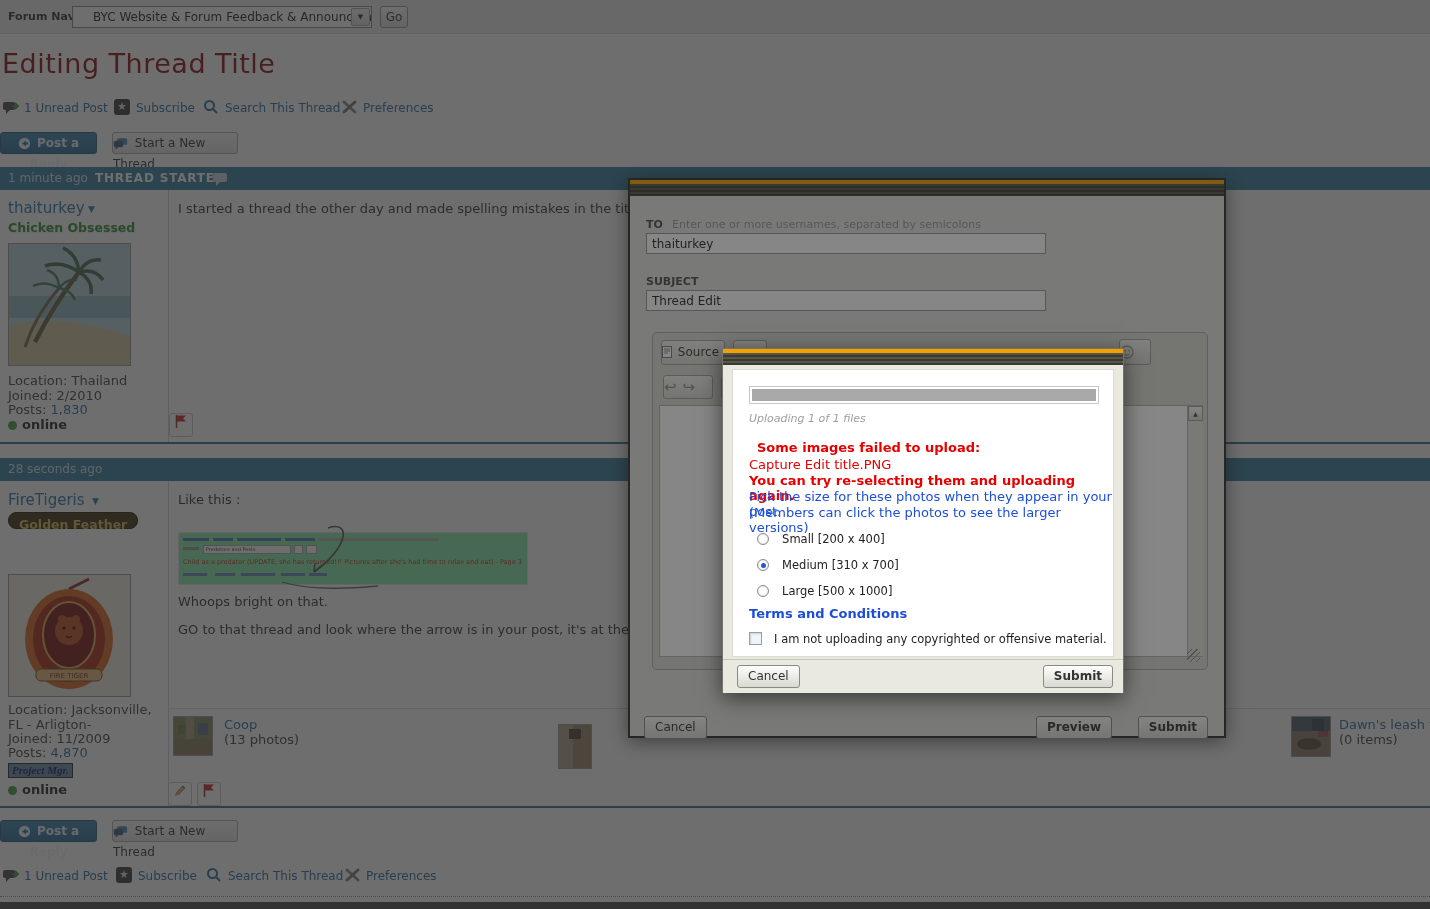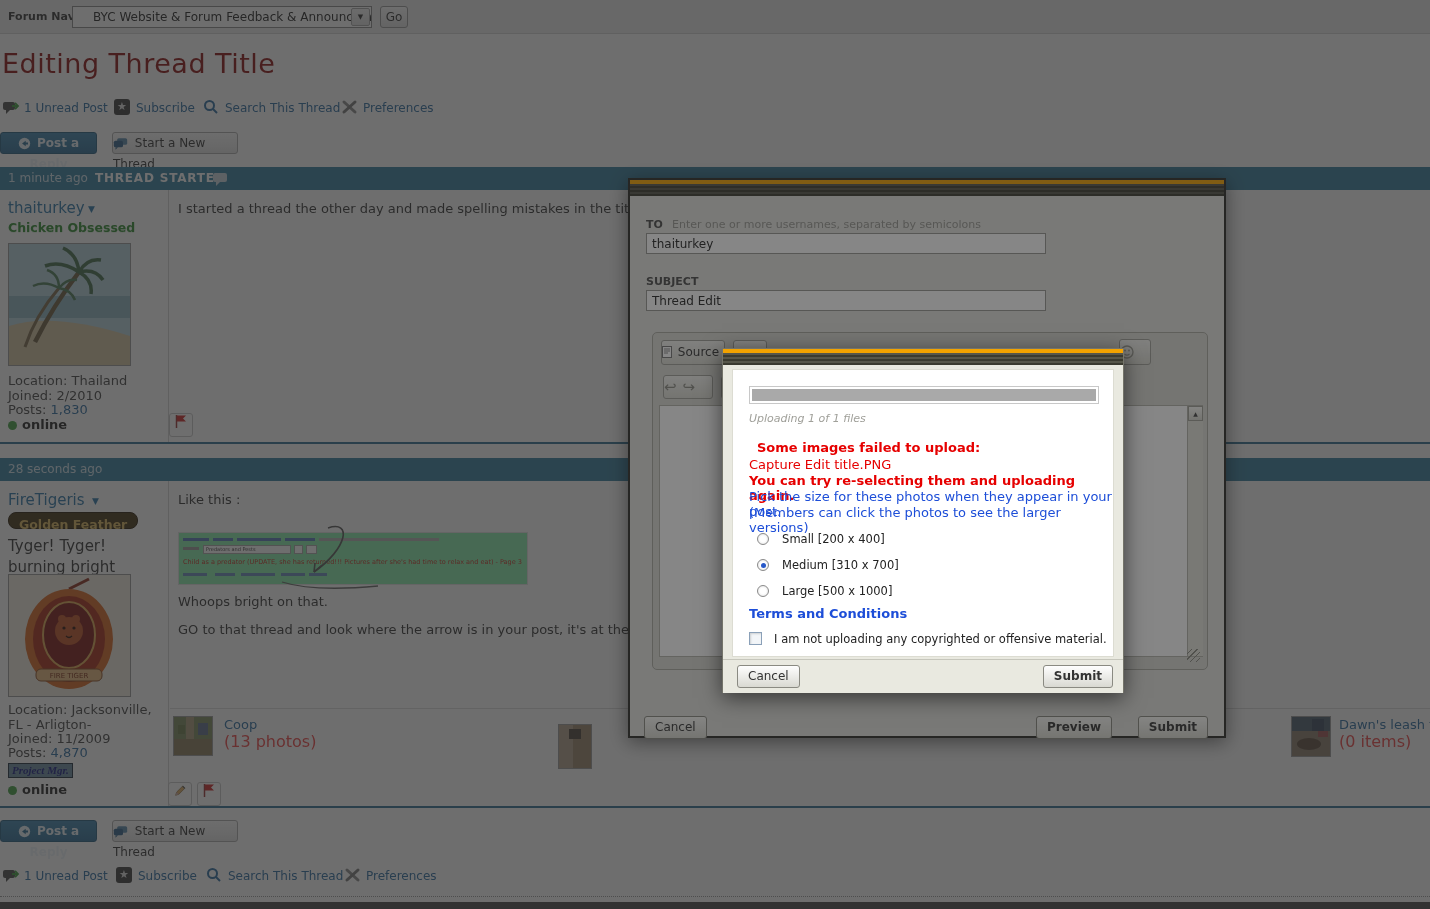--- a/index.html
+++ b/index.html
@@ -33,21 +33,21 @@
   .online-lbl{font-size:13px;font-weight:700;color:#222}
   .ptext{font-size:13px;color:#333}
   .iconbtn{width:24px;height:24px;background:#fff;border:1px solid #c6c6c6;border-radius:3px;text-align:center;cursor:pointer}
   .avatar-frame{border:1px solid #9a9a9a}
   .sig{font-size:15px;color:#333;line-height:21px}
   .mini{background:#86efac;border:1px solid #e2e2e2;overflow:hidden}
   .mini-dash{position:absolute;height:3px}
   .mini-title{position:absolute;left:4px;top:25px;width:342px;font-size:6.5px;color:#c23022;white-space:nowrap;overflow:hidden}
   .mini-box{position:absolute;border:1px solid #aaa;background:#fff;font-size:5px;color:#333;line-height:7px;padding-left:2px;white-space:nowrap;overflow:hidden}
   .albums-line{height:1px;background:#dcdcdc}
-  .alb-count{font-size:16px;color:#ef4444}
+  .alb-count{font-size:13px;color:#404040}
   .dotted{border-top:1px dotted #9a9a9a}
   .darkstrip{background:#474747}
   
   .ov1{left:0;top:0;width:1430px;height:909px;background:rgba(70,70,70,.28);z-index:50}
   .ov2{left:0;top:0;width:1430px;height:909px;background:rgba(35,35,35,.55);z-index:150}
   
   .cmodal{left:628px;top:178px;width:598px;height:560px;background:#e3e3de;border:2px solid #2a2a26;z-index:100;box-shadow:0 4px 18px rgba(0,0,0,.5)}
   .orange{left:0;top:0;width:100%;height:4px;background:#f2a200}
   .band{left:0;top:4px;width:100%;height:12px;background:repeating-linear-gradient(180deg,#56564a 0 2px,#3a3a30 2px 4px)}
   .flabel{font-size:11px;font-weight:700;color:#4a4a4a}
@@ -179,21 +179,20 @@
     </div>
 
     <div class="abs posthdr" style="top:458px">
       <span class="abs" style="left:8px">28 seconds ago</span>
     </div>
     <div class="abs postbody" style="top:481px;height:327px">
       <div class="abs ucol-divider"></div>
       <span class="abs uname" style="left:8px;top:10px">FireTigeris</span>
       <span class="abs ucaret" style="left:92px;top:15px">▼</span>
       <span class="abs badge-gold" style="left:8px;top:31px">Golden Feather</span>
-      <div class="abs sig" style="left:8px;top:55px;width:158px">Tyger! Tyger! burning bright</div>
       <div class="abs avatar-frame" style="left:8px;top:93px;width:123px;height:123px">
         <svg width="121" height="121" viewBox="0 0 121 121">
           <rect width="121" height="121" fill="#f2ece0"></rect>
           <path d="M60 14 L80 4" stroke="#8a2a1a" stroke-width="3"></path>
           <ellipse cx="60" cy="64" rx="44" ry="50" fill="#d8641e"></ellipse>
           <ellipse cx="60" cy="64" rx="36" ry="43" fill="#a82812"></ellipse>
           <ellipse cx="60" cy="60" rx="26" ry="33" fill="#7a1410" stroke="#e0a850" stroke-width="2"></ellipse>
           <circle cx="60" cy="56" r="14" fill="#c05020"></circle>
           <circle cx="53" cy="44" r="4" fill="#c05020"></circle>
             <circle cx="67" cy="44" r="4" fill="#c05020"></circle>

